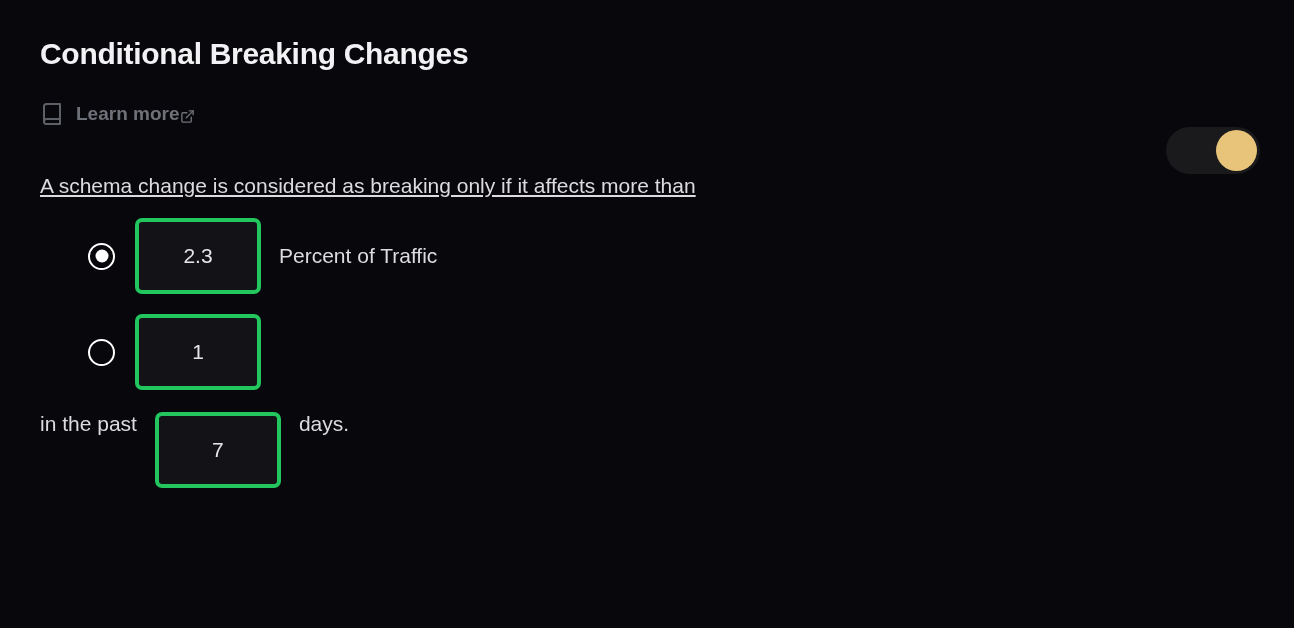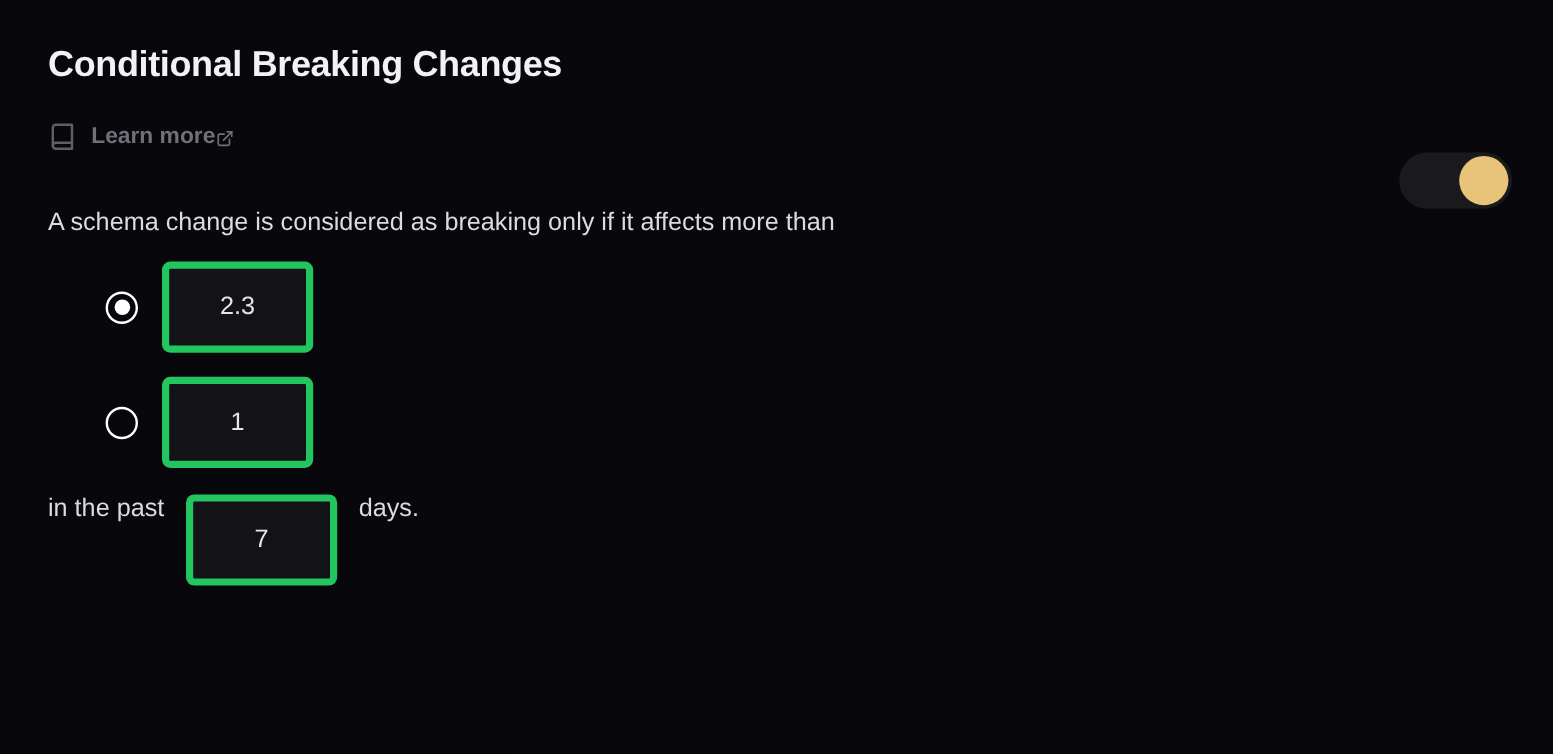--- a/index.html
+++ b/index.html
@@ -85,20 +85,21 @@
     width: 41px;
     height: 41px;
     border-radius: 50%;
     background: #e8c37a;
   }
   .condition-sentence {
     margin-top: 48px;
     font-size: 21px;
     color: #dcdcdf;
     font-weight: 400;
+    text-decoration: underline;
   }
   .option-row {
     display: flex;
     align-items: center;
     margin-top: 20px;
   }
   .radio {
     width: 27px;
     height: 27px;
     border-radius: 50%;
@@ -119,21 +120,21 @@
     transform: translate(-50%, -50%);
     width: 13px;
     height: 13px;
     border-radius: 50%;
     background: #ffffff;
   }
   .num-input {
     width: 126px;
     height: 76px;
     background: #121217;
-    border: 6px solid #22c55e;
+    border: 4px solid #22c55e;
     border-radius: 7px;
     color: #e6e6e9;
     font-family: "Liberation Sans", sans-serif;
     font-size: 21px;
     text-align: center;
     box-sizing: border-box;
     outline: none;
   }
   .option-label {
     font-size: 21px;
@@ -182,20 +183,21 @@
 
   <button class="toggle">
     <span class="knob"></span>
   </button>
 
   <div class="condition-sentence">A schema change is considered as breaking only if it affects more than</div>
 
   <div class="option-row">
     <span class="radio checked"></span>
     <input class="num-input" type="text" value="2.3" style="">
+    <span class="option-label">Percent of Traffic</span>
   </div>
 
   <div class="option-row">
     <span class="radio"></span>
     <input class="num-input" type="text" value="1" style="">
   </div>
 
   <div class="past-row">
     <span class="past-text">in the past</span>
     <input class="num-input" type="text" value="7" style="">

